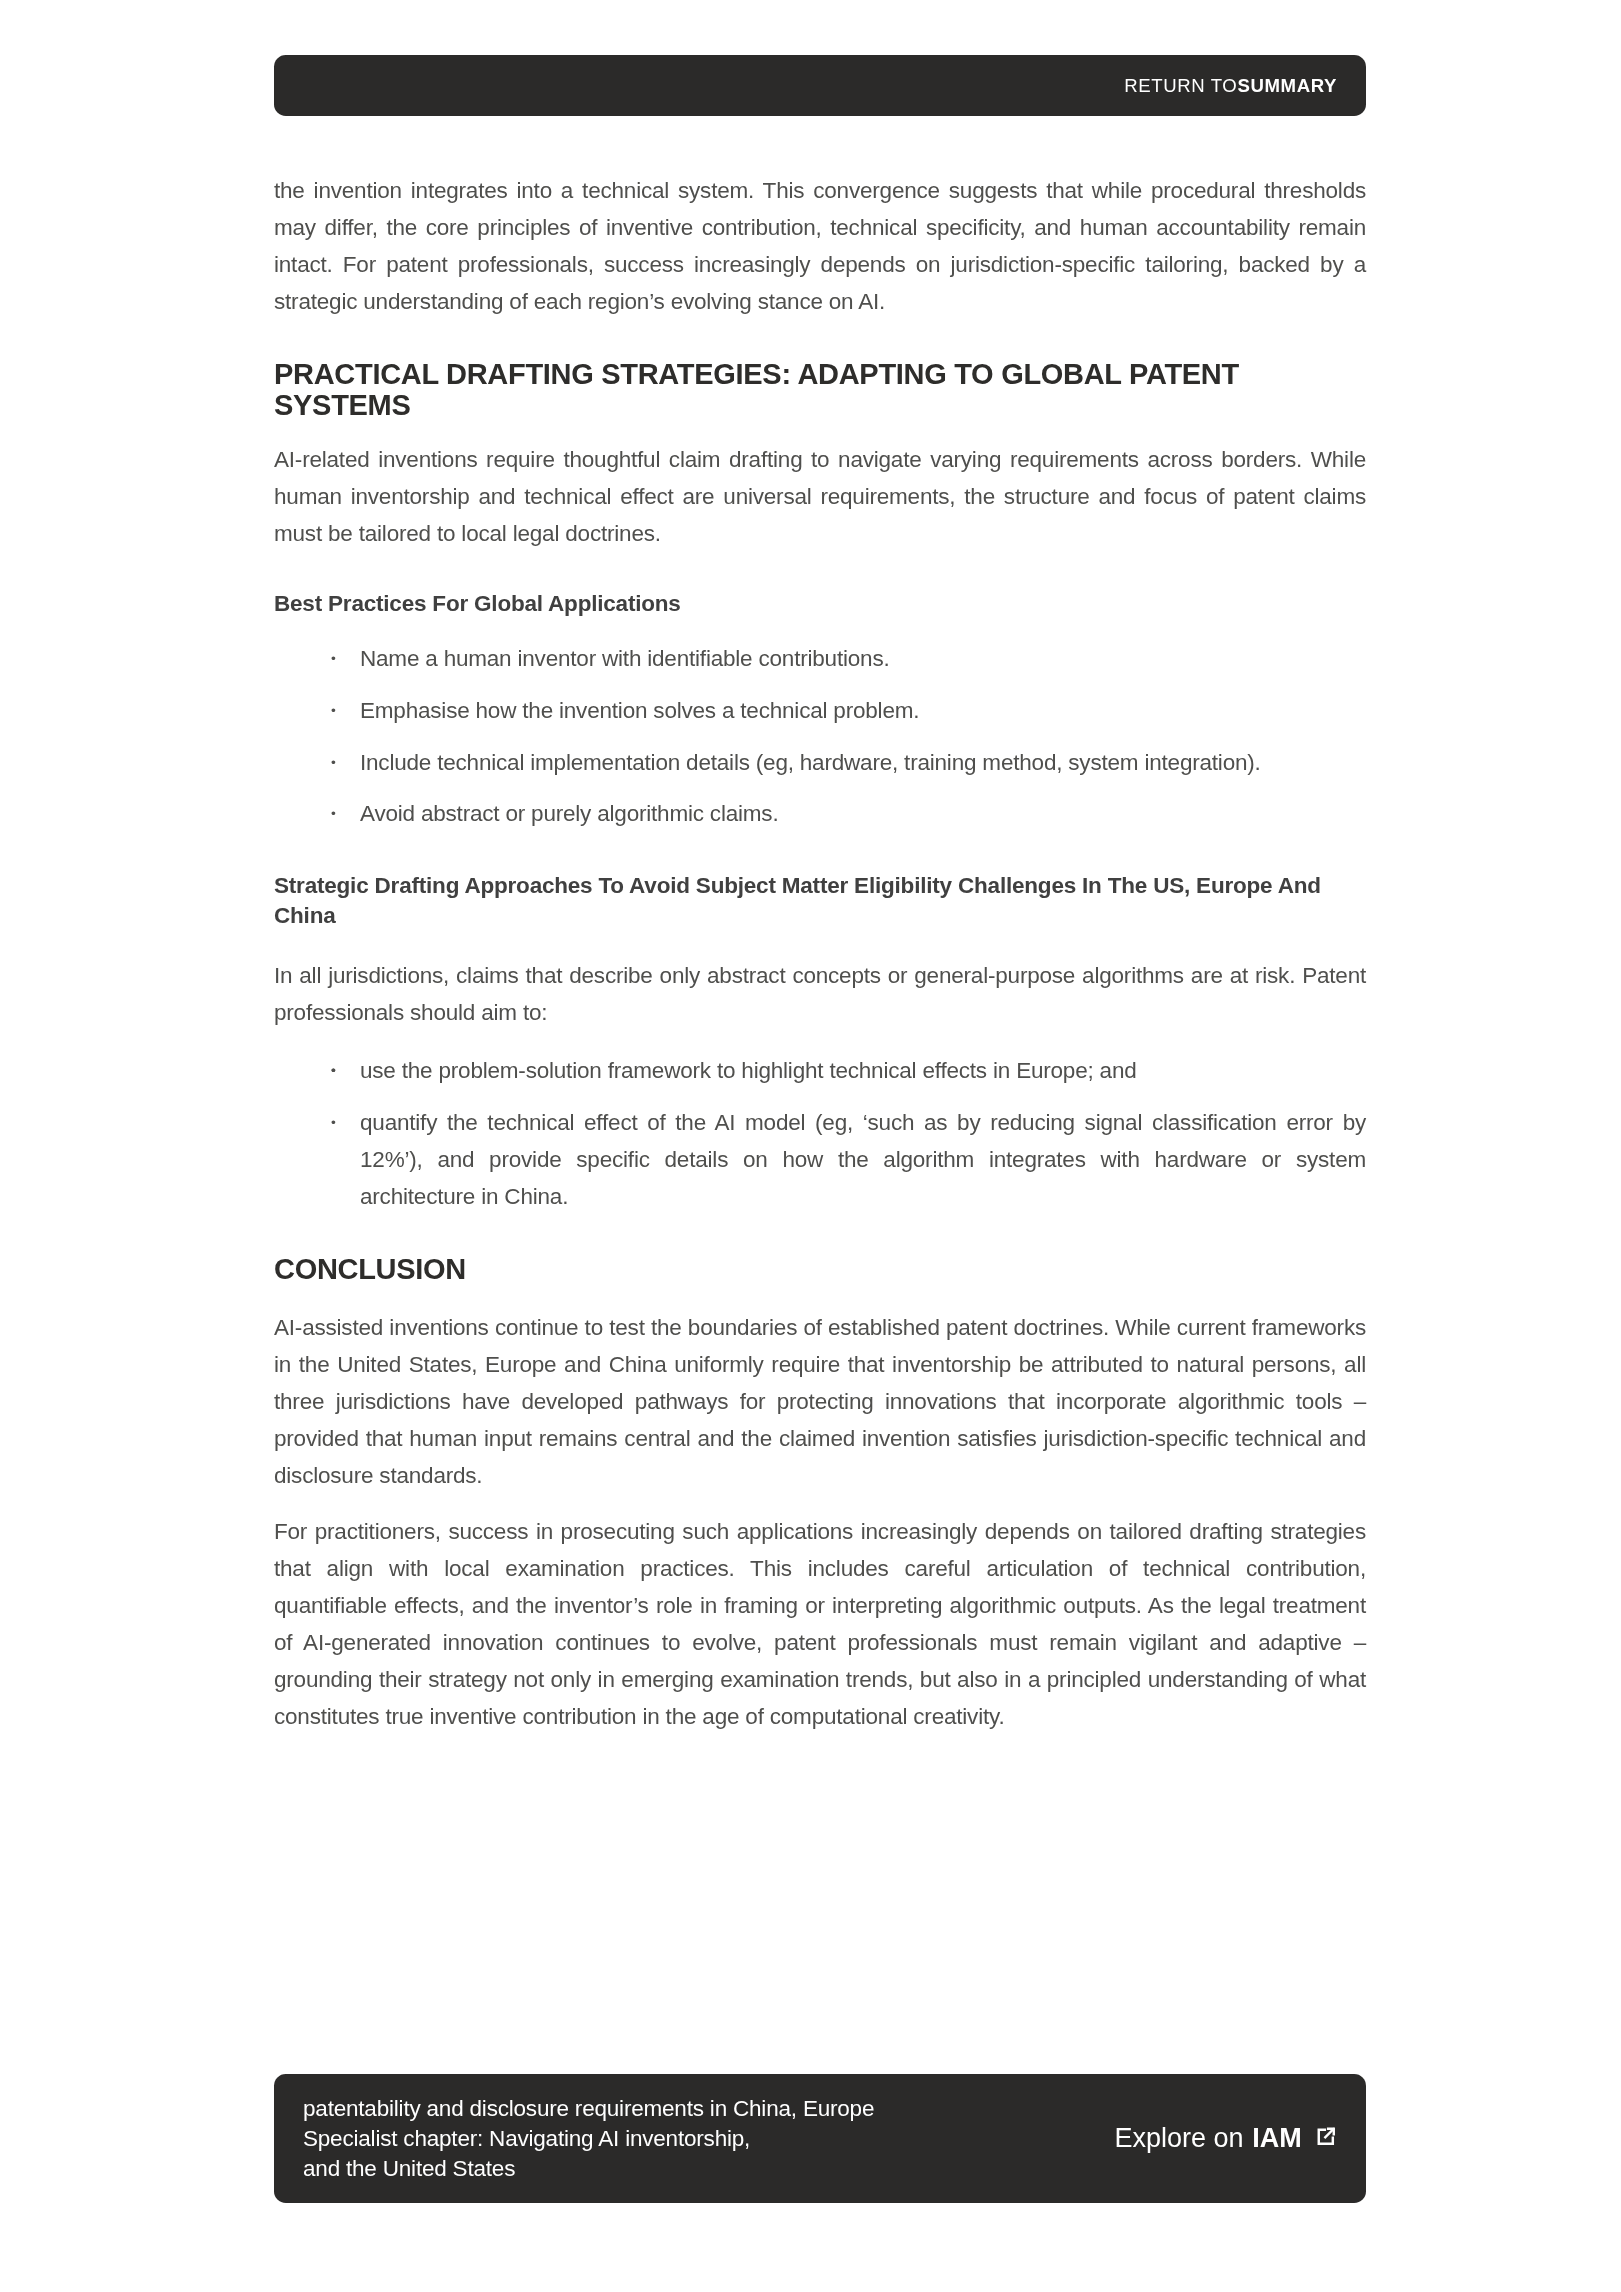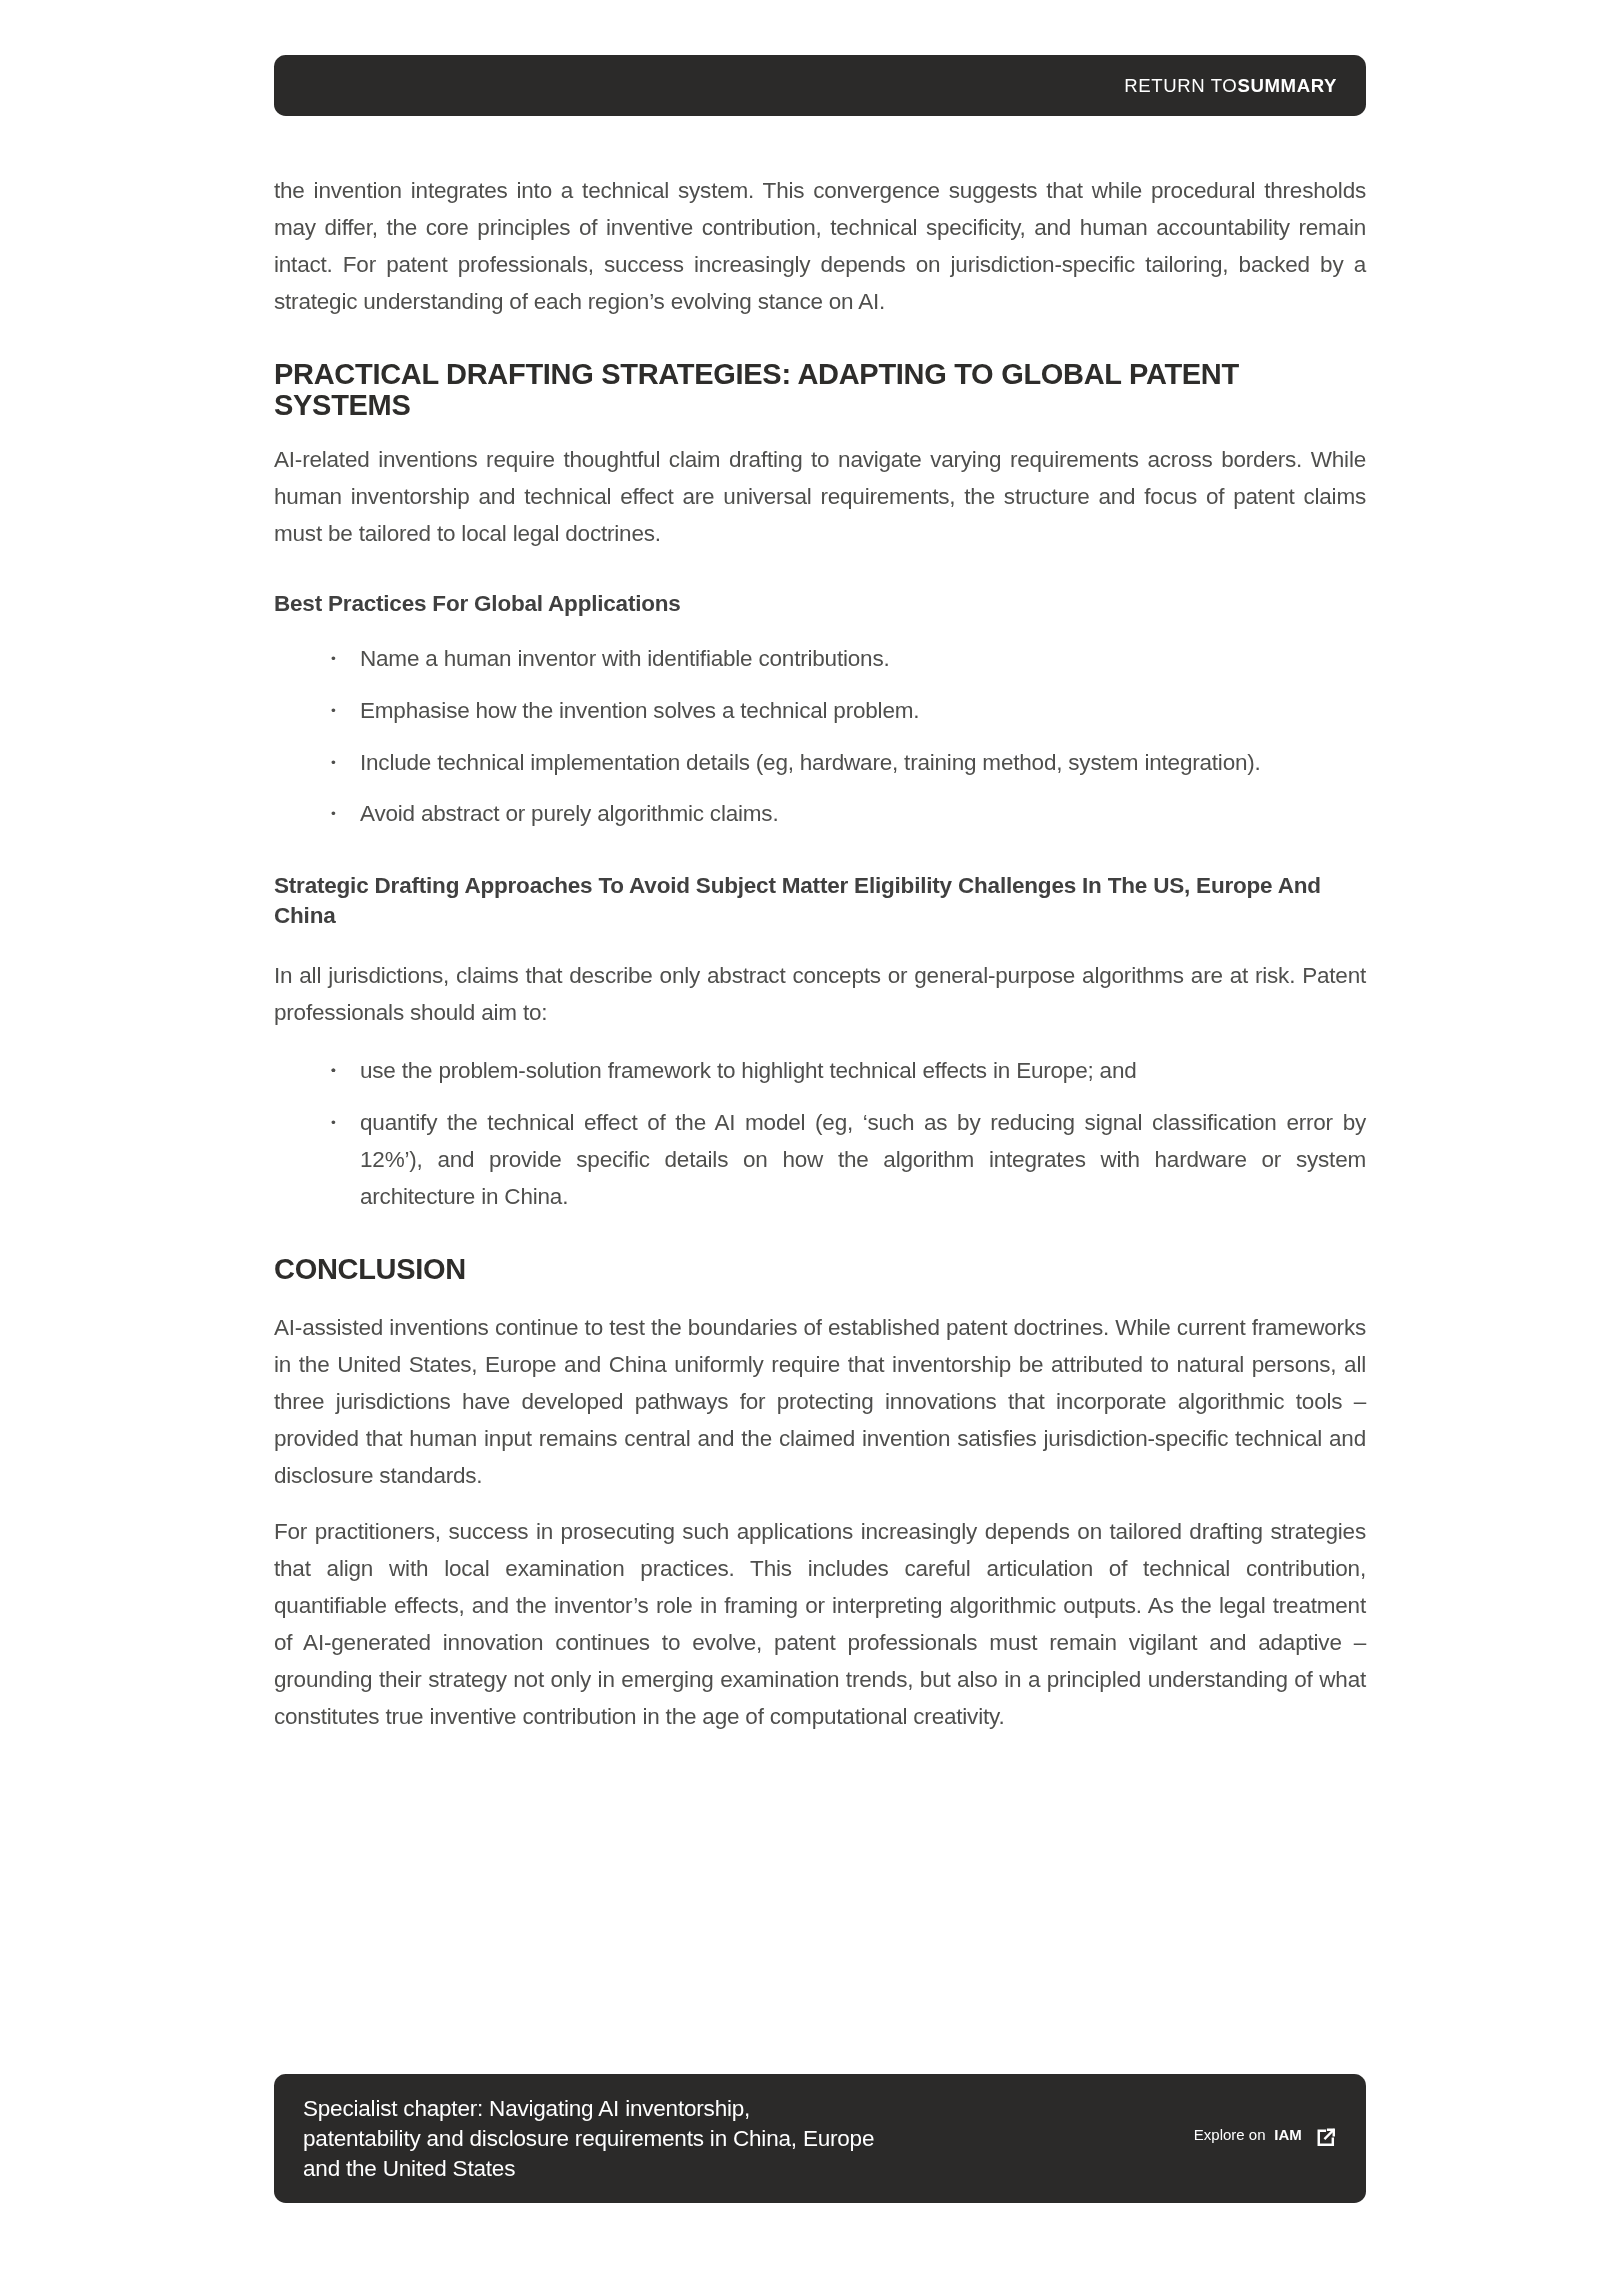--- a/index.html
+++ b/index.html
@@ -104,23 +104,23 @@
     padding: 0 29px;
     color: #ffffff;
   }
   .footer-chapter {
     font-size: 22.5px;
     line-height: 30px;
     letter-spacing: -0.2px;
   }
   .footer-explore {
     display: flex;
-    align-items: flex-start;
+    align-items: flex-end;
     gap: 8.8px;
-    font-size: 15px;
+    font-size: 27px;
     white-space: nowrap;
     cursor: pointer;
   }
   .footer-explore .bold { font-weight: bold; }
   .ext-icon { display: inline-block; margin-left: 3.9px; }
 </style>
 </head>
 <body>
 
 <div class="page">
@@ -181,22 +181,22 @@
     <h1 class="h-section mt-44">CONCLUSION</h1>
 
     <p class="body-text mt-24">AI-assisted inventions continue to test the boundaries of established patent doctrines. While current frameworks in the United States, Europe and China uniformly require that inventorship be attributed to natural persons, all three jurisdictions have developed pathways for protecting innovations that incorporate algorithmic tools – provided that human input remains central and the claimed invention satisfies jurisdiction-specific technical and disclosure standards.</p>
 
     <p class="body-text mt-20">For practitioners, success in prosecuting such applications increasingly depends on tailored drafting strategies that align with local examination practices. This includes careful articulation of technical contribution, quantifiable effects, and the inventor’s role in framing or interpreting algorithmic outputs. As the legal treatment of AI-generated innovation continues to evolve, patent professionals must remain vigilant and adaptive – grounding their strategy not only in emerging examination trends, but also in a principled understanding of what constitutes true inventive contribution in the age of computational creativity.</p>
 
   </div>
 
   <div class="footer">
     <div class="footer-chapter">
+      <div>patentability and disclosure requirements in China, Europe</div>
       <div>Specialist chapter: Navigating AI inventorship,</div>
-      <div>patentability and disclosure requirements in China, Europe</div>
       <div>and the United States</div>
     </div>
     <div class="footer-explore">
       <span>Explore on</span>
       <span class="bold">IAM</span>
       <span class="ext-icon">
         <svg width="22.5" height="22.5" viewBox="0 0 24 24" fill="none" stroke="#ffffff" stroke-width="2.6" stroke-linecap="square" stroke-linejoin="miter">
           <path d="M19 13.5 V20 H4 V5 h6.5"></path>
           <path d="M14 4 h6 v6"></path>
           <path d="M19.5 4.5 L11 13"></path>

